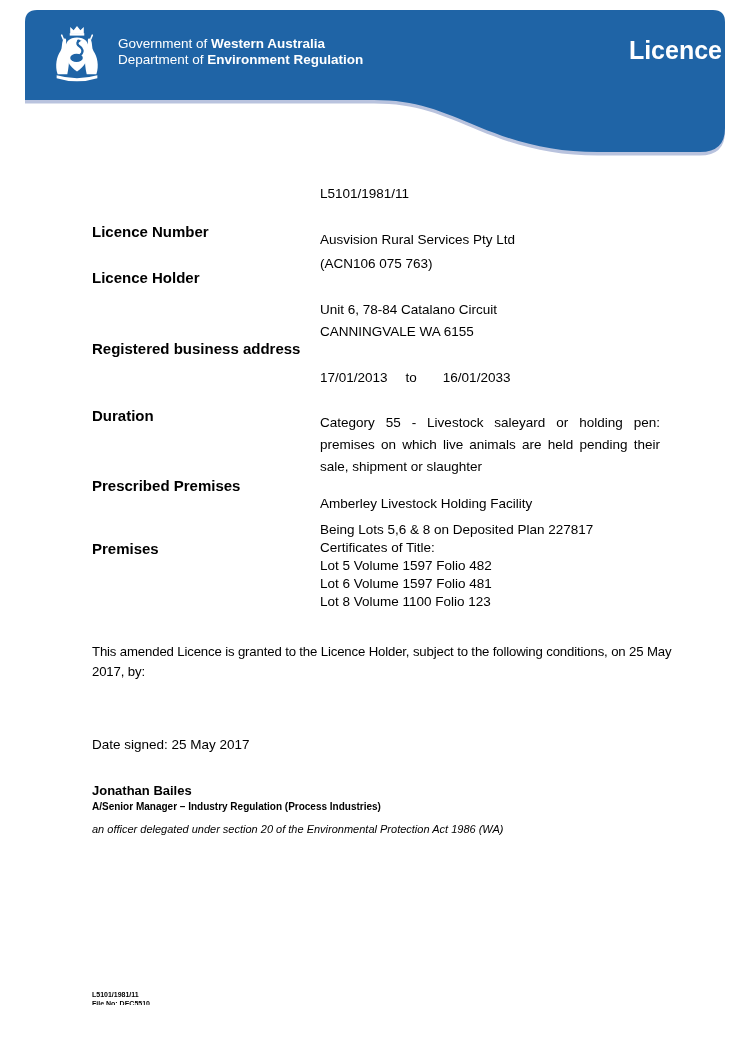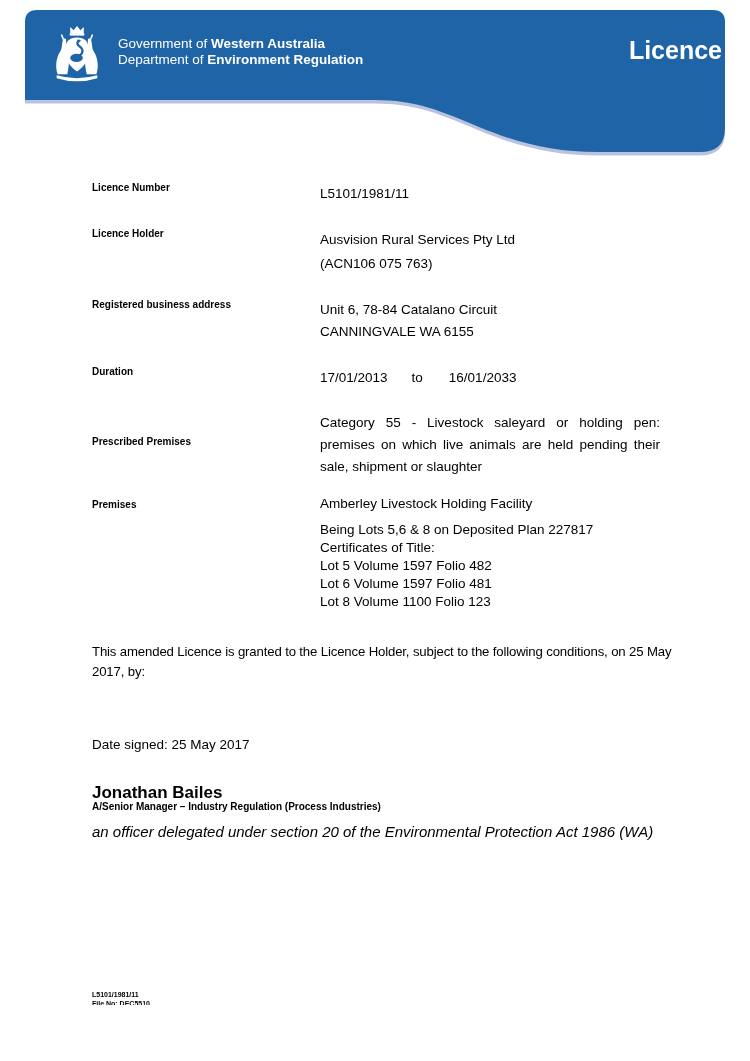--- a/index.html
+++ b/index.html
@@ -20,40 +20,40 @@
     color: #ffffff; font-size: 13.5px; line-height: 16px; white-space: nowrap;
   }
   .dept-text b { font-weight: bold; }
   .doc-title {
     position: absolute; top: 36px; right: 28px;
     color: #ffffff; font-size: 25px; font-weight: bold; letter-spacing: 0;
   }
   
   .label {
     position: absolute; left: 92px;
-    font-size: 10px; font-weight: bold; white-space: nowrap;
+    font-size: 15px; font-weight: bold; white-space: nowrap; margin-top: 41px;
   }
   .value {
     position: absolute; left: 320px;
     font-size: 13.5px; line-height: 23px;
   }
   .value-block { width: 340px; }
   .justify { text-align: justify; line-height: 22px; }
   .premises-facility { display: block; margin-bottom: 8px; }
   .premises-line { display: block; line-height: 18px; }
-  .duration-to { display: inline-block; margin-left: 24px; }
+  .duration-to { display: inline-block; margin-left: 18px; }
   .duration-end { display: inline-block; margin-left: 26px; }
   .statement {
     position: absolute; left: 92px; top: 642px; width: 585px;
     font-size: 13.2px; line-height: 20px; letter-spacing: -0.15px;
   }
   .date-signed { position: absolute; left: 92px; top: 737px; font-size: 13.5px; }
-  .sig-name  { position: absolute; left: 92px; top: 783px; font-size: 17px; font-weight: bold; }
+  .sig-name  { position: absolute; left: 92px; top: 783px; font-size: 13px; font-weight: bold; }
   .sig-title { position: absolute; left: 92px; top: 801px; font-size: 10px; font-weight: bold; }
-  .sig-deleg { position: absolute; left: 92px; top: 823px; font-size: 15px; font-style: italic; }
+  .sig-deleg { position: absolute; left: 92px; top: 823px; font-size: 11px; font-style: italic; }
   
   .footer-left {
     position: absolute; left: 92px; top: 990px;
     font-size: 7px; font-weight: bold; line-height: 9px;
   }
   .page-number { position: absolute; left: 655px; top: 1009px; font-size: 11.5px; font-weight: bold; }
 </style>
 </head>
 <body>
 

